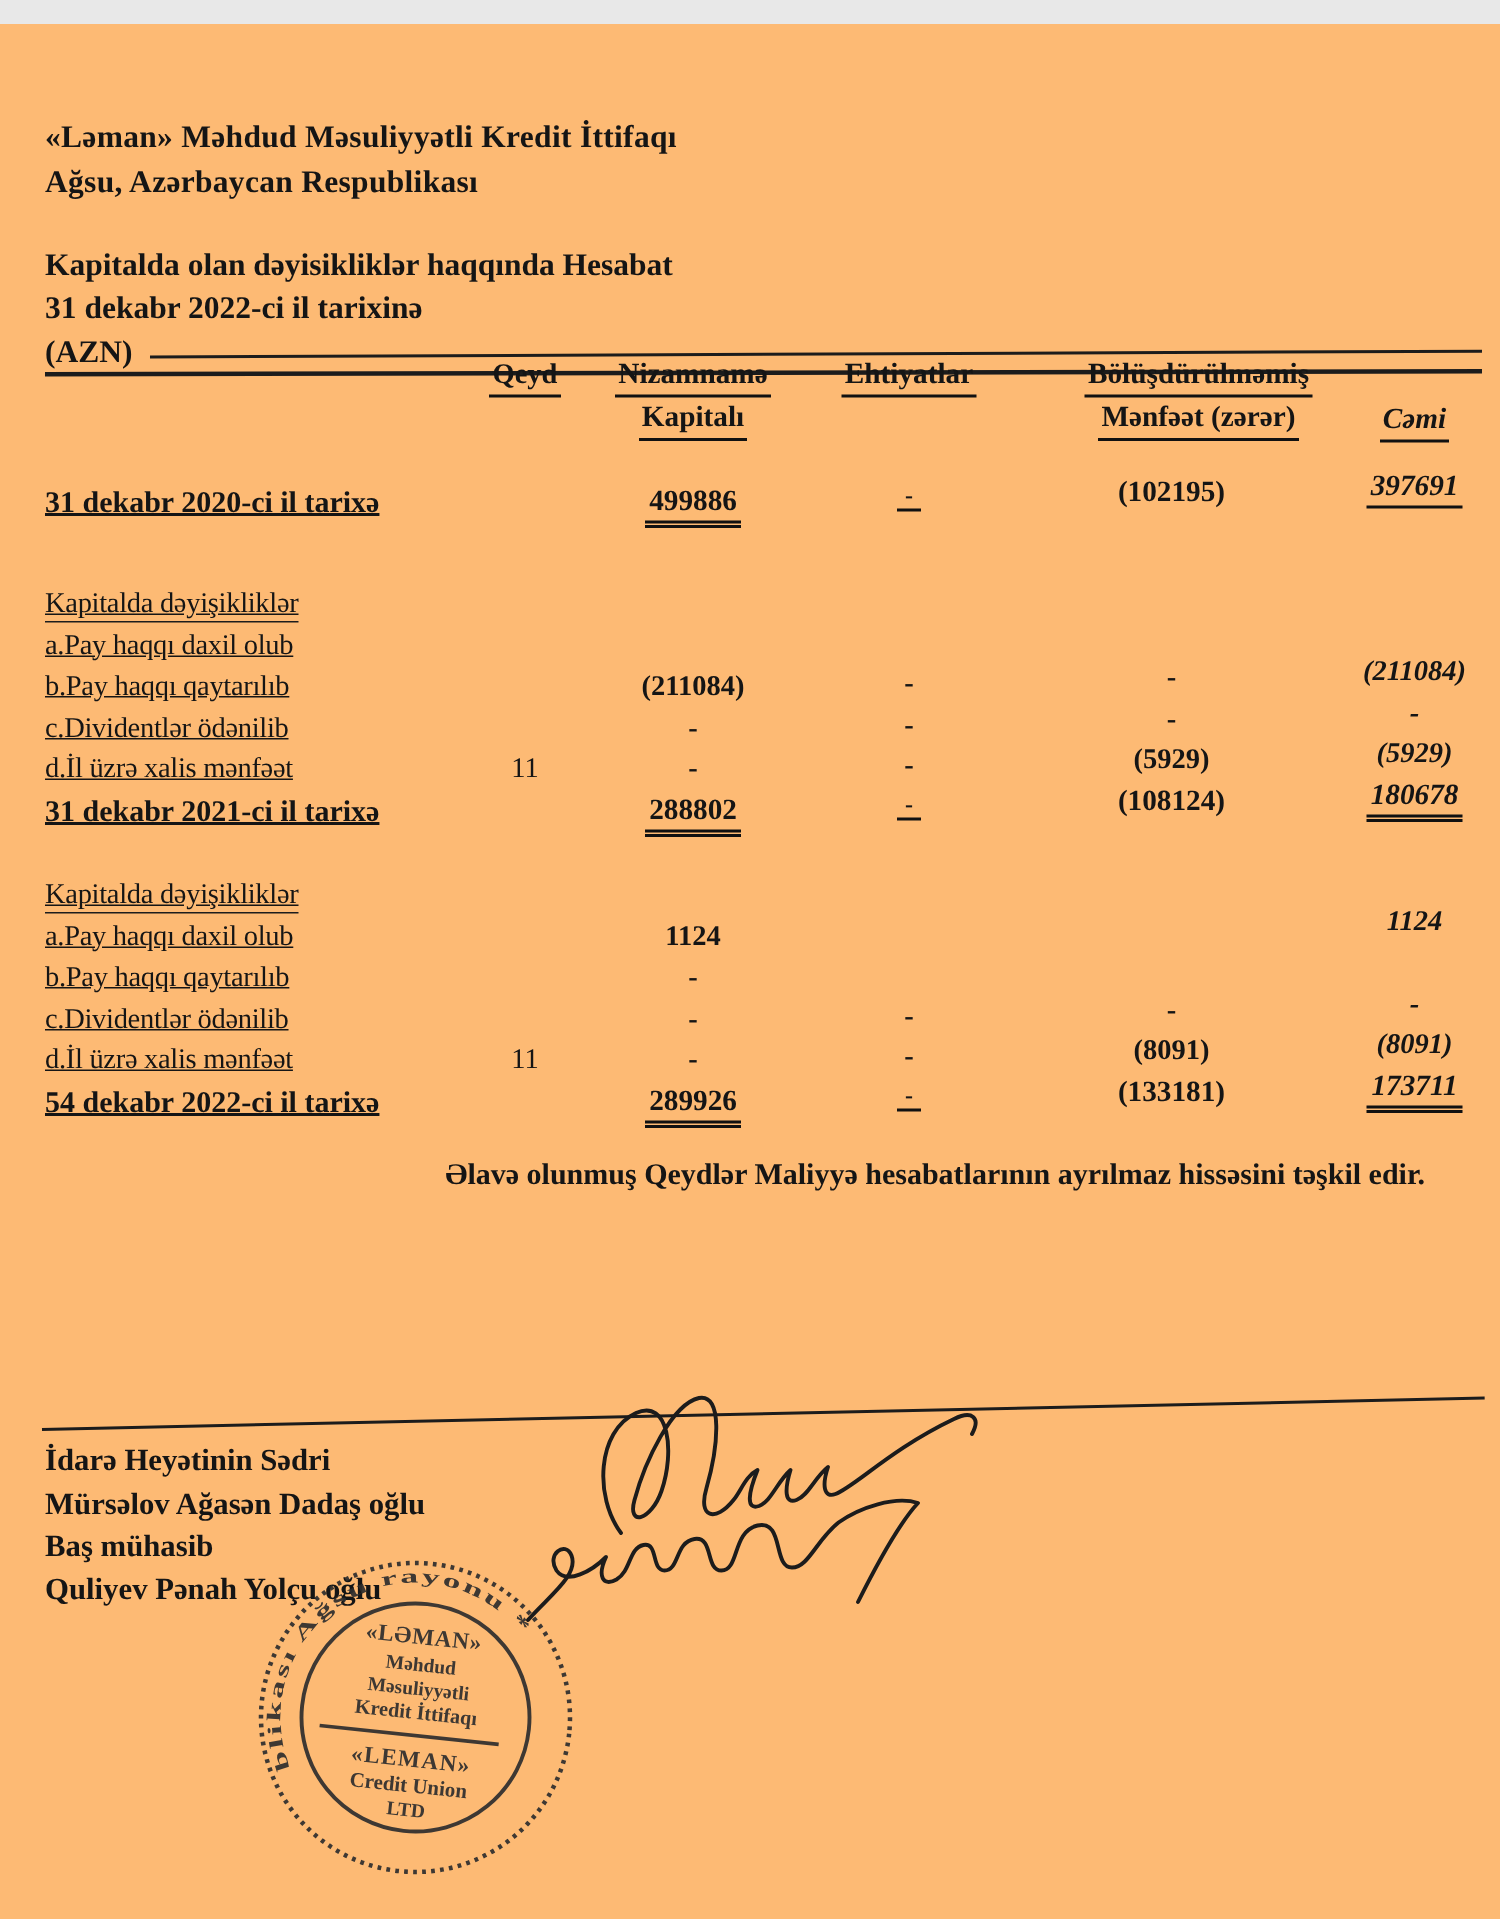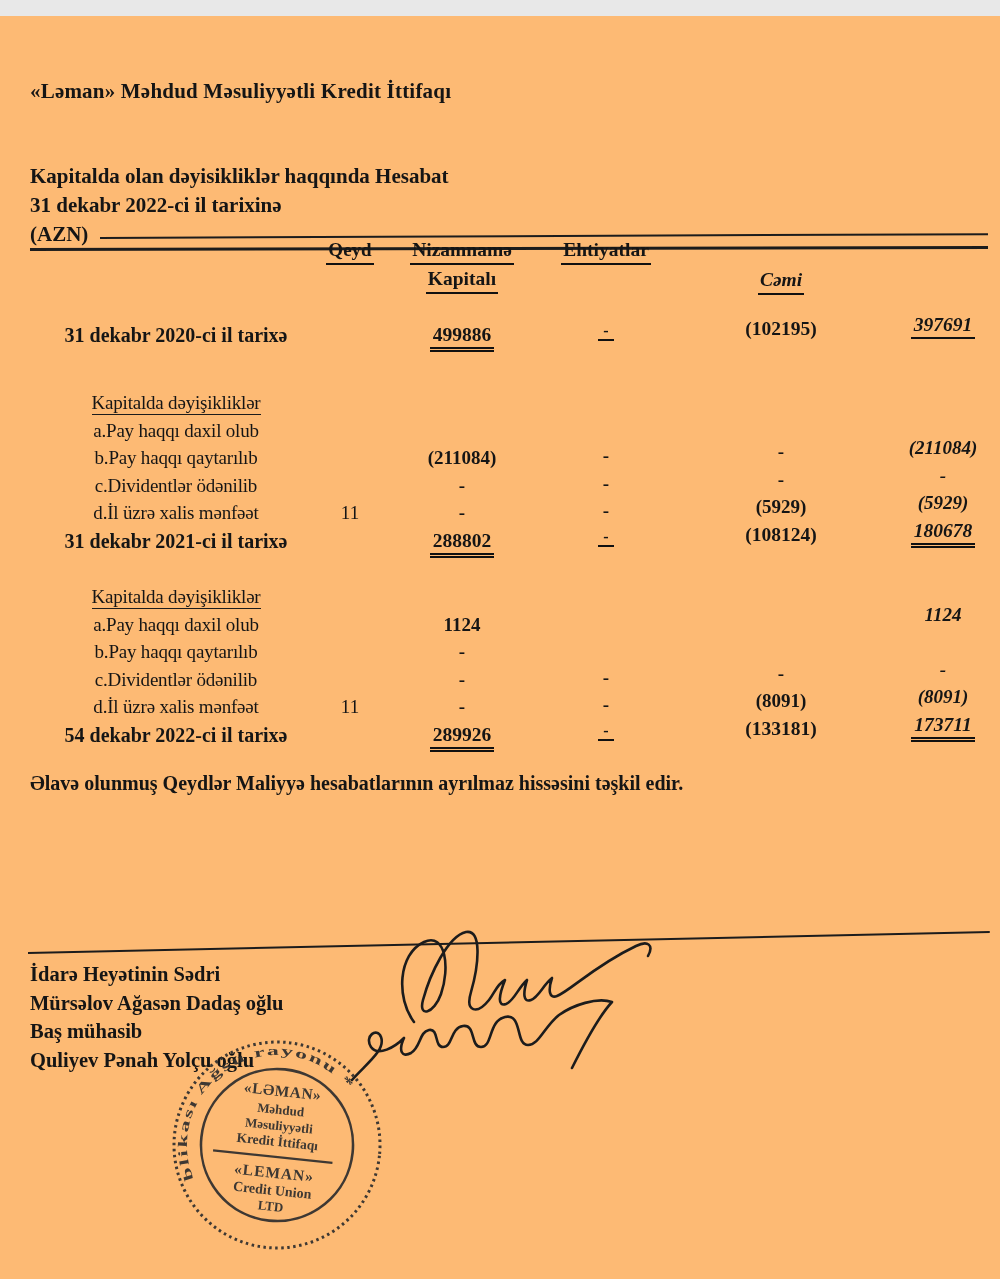--- a/index.html
+++ b/index.html
@@ -19,21 +19,21 @@
   .title-block{left:30px;top:146px;width:760px;}
   .title-line{font-size:21px;font-weight:700;line-height:29px;}
   
   .rule{background:#1c1c1c;}
   .rule-top-thin{left:100px;top:221px;width:888px;height:1.7px;transform:rotate(-.25deg);transform-origin:left center;}
   .rule-top-thick{left:30px;top:232px;width:958px;height:2.5px;transform:rotate(-.12deg);transform-origin:left center;}
   .sig-rule{left:28px;top:936px;width:962px;height:2.2px;transform:rotate(-1.25deg);transform-origin:left center;}
   
   .trow{display:grid;grid-template-columns:292px 56px 168px 120px 230px 94px;width:960px;}
   .cell{text-align:center;}
-  .c-label{text-align:center;}
+  .c-label{text-align:left;text-decoration:underline;}
   .thead{left:30px;top:223px;font-size:19.5px;font-weight:700;}
   .hu{display:inline-block;border-bottom:2.8px solid #111;padding:0 2px 2px;}
   .th-stack span{display:inline-block;}
   .th-stack .l2{margin-top:3px;}
   .th-mnf{text-align:center;padding-left:36px;}
   .th-cemi{padding-top:30px;}
   .row-opening{left:30px;top:308px;}
   .tbody1{left:30px;top:376px;}
   .tbody2{left:30px;top:570px;}
   .tbody1 .trow,.tbody2 .trow{height:27.5px;}
@@ -45,53 +45,58 @@
   .c-qeyd{font-size:19px;}
   .c-eht{transform:translateY(-2px);}
   .c-mnf{transform:translateY(-6px);}
   .c-cemi{transform:translateY(-10px);font-style:italic;}
   .thead .c-eht,.thead .c-mnf,.thead .c-cemi{transform:none;}
   .du{display:inline-block;border-bottom:5px double #111;padding:0 3px 1px;}
   .su{display:inline-block;border-bottom:2.6px solid #111;padding:0 3px 1px;}
   .eq{display:inline-block;height:15px;line-height:13px;border-bottom:2.8px solid #111;padding:0 5px;font-weight:700;}
   
   .note{left:30px;width:920px;font-size:20px;font-weight:700;}
-  .note1{top:756px;}
+  .note1{top:756px;text-align:right;}
   .note2{top:817px;}
   
   .sig-block{left:30px;top:944px;width:420px;font-size:20.5px;font-weight:700;line-height:28.5px;}
   .sig-svg{left:330px;top:893px;}
   .stamp-svg{left:162px;top:1014px;}
 </style>
 </head>
 <body>
 
 <div class="page">
 
   <div class="abs org-block">
     <div class="org-line">«Ləman» Məhdud Məsuliyyətli Kredit İttifaqı</div>
+    <div class="org-line">Ağsu, Azərbaycan Respublikası</div>
   </div>
 
   <div class="abs title-block">
     <div class="title-line">Kapitalda olan dəyisikliklər haqqında Hesabat</div>
     <div class="title-line">31 dekabr 2022-ci il tarixinə</div>
     <div class="title-line">(AZN)</div>
   </div>
 
   <div class="abs rule rule-top-thin"></div>
   <div class="abs rule rule-top-thick"></div>
 
   <div class="abs trow thead">
     <div class="cell c-label"></div>
     <div class="cell c-qeyd"><span class="hu">Qeyd</span></div>
     <div class="cell c-niz th-stack">
       <span class="hu">Nizamnamə</span><br>
       <span class="hu l2">Kapitalı</span>
     </div>
     <div class="cell c-eht"><span class="hu">Ehtiyatlar</span></div>
+    <div class="cell c-mnf th-stack th-mnf">
+      <span class="hu">Bölüşdürülməmiş</span><br>
+      <span class="hu l2">Mənfəət (zərər)</span>
+    </div>
     <div class="cell c-cemi th-cemi"><span class="hu">Cəmi</span></div>
   </div>
 
   <div class="abs trow row-opening r-date">
     <div class="cell c-label">31 dekabr 2020-ci il tarixə</div>
     <div class="cell c-qeyd"></div>
     <div class="cell c-niz"><span class="val du strong">499886</span></div>
     <div class="cell c-eht"><span class="eq">-</span></div>
     <div class="cell c-mnf"><span class="val strong">(102195)</span></div>
     <div class="cell c-cemi"><span class="val su strong">397691</span></div>

